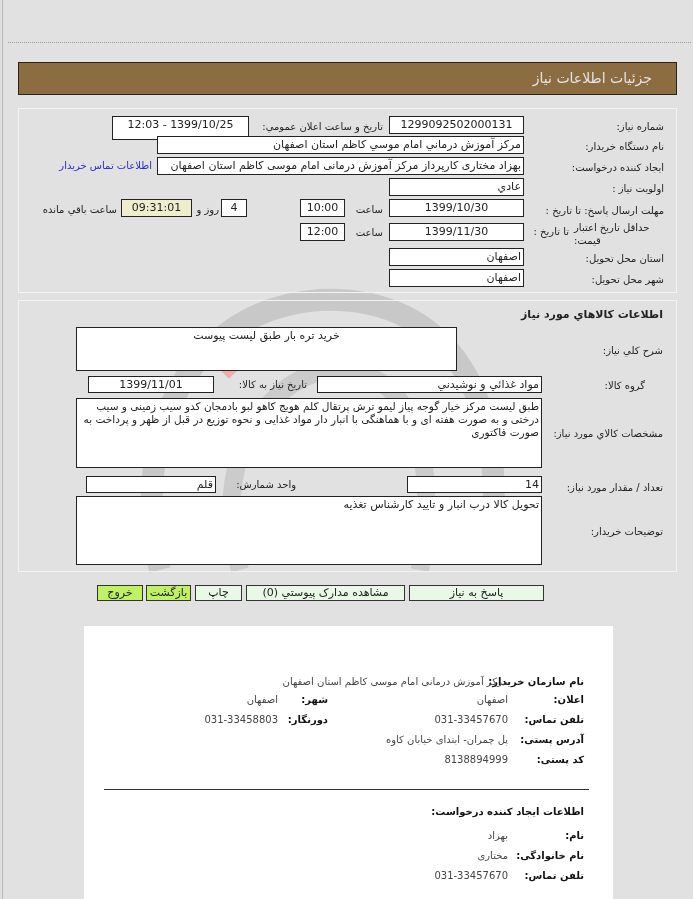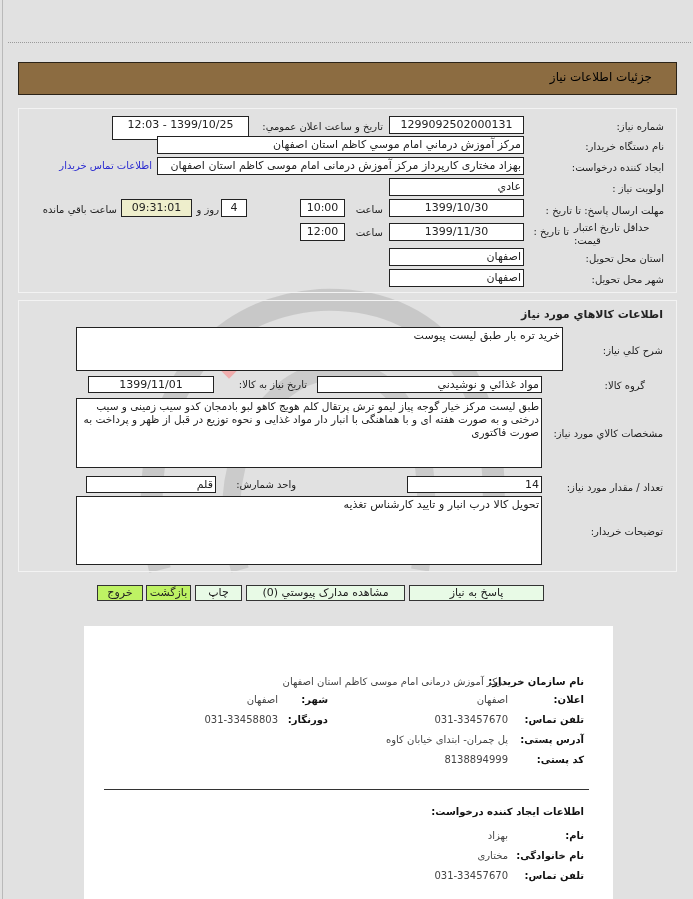--- a/index.html
+++ b/index.html
@@ -7,21 +7,21 @@
     width:693px; height:899px; overflow:hidden; position:relative;
     background:#e1e1e1;
     font-family:"DejaVu Sans", sans-serif; font-size:11px; color:#222;
   }
   .left-rule { position:absolute; left:2px; top:0; width:1px; height:899px; background:#b9b9b9; }
   .dotted-sep { position:absolute; left:8px; top:42px; width:510px; border-top:1px dotted #9a9a9a; }
   .header-bar {
     position:absolute; left:14px; top:62px; width:497px; height:32px;
     background:#8c6c41; border:1px solid #2b2318; box-sizing:border-box;
   }
-  .header-title { position:absolute; right:24px; top:7px; color:#000000; font-size:12px; direction:rtl; }
+  .header-title { position:absolute; right:24px; top:7px; color:#e5e5e5; font-size:14px; direction:rtl; }
   .panel {
     position:absolute; border:1px solid #f3f3f3; box-sizing:border-box;
   }
   .lbl { position:absolute; direction:rtl; text-align:left; white-space:nowrap; font-size:10px; color:#222; }
   .box {
     position:absolute; background:#fff; border:1px solid #222; box-sizing:border-box;
     font-size:11px; line-height:16px; direction:rtl; white-space:nowrap; overflow:hidden; padding:0 2px;
   }
   .box.center { text-align:center; }
   .box.yellow { background:#eeeecc; }
@@ -96,21 +96,21 @@
 <span class="lbl" style="right:29px; top:253px;">استان محل تحويل:</span>
 <div class="box" style="left:389px; top:248px; width:135px; height:18px;">اصفهان</div>
 
 <span class="lbl" style="right:29px; top:274px;">شهر محل تحويل:</span>
 <div class="box" style="left:389px; top:269px; width:135px; height:18px;">اصفهان</div>
 
 <div class="panel" style="left:18px; top:300px; width:659px; height:272px;"></div>
 <span class="section-title" style="right:30px; top:308px;">اطلاعات کالاهاي مورد نياز</span>
 
 <span class="lbl" style="right:30px; top:345px;">شرح کلي نياز:</span>
-<div class="box multi" style="left:76px; top:327px; width:487px; height:44px;">خريد تره بار طبق ليست پيوست</div>
+<div class="box multi" style="left:76px; top:327px; width:381px; height:44px;text-align:center;">خريد تره بار طبق ليست پيوست</div>
 
 <span class="lbl" style="right:48px; top:380px;">گروه کالا:</span>
 <div class="box" style="left:317px; top:376px; width:225px; height:17px;">مواد غذائي و نوشيدني</div>
 <span class="lbl" style="right:386px; top:379px;">تاريخ نياز به کالا:</span>
 <div class="box center" style="left:88px; top:376px; width:126px; height:17px;">1399/11/01</div>
 
 <span class="lbl" style="right:30px; top:428px;">مشخصات کالاي مورد نياز:</span>
 <div class="box multi" style="left:76px; top:398px; width:466px; height:70px; line-height:13px; font-size:10.5px;">طبق لیست مرکز  خیار گوجه پیاز لیمو ترش پرتقال کلم هویج کاهو لبو بادمجان کدو سیب زمینی و سیب درختی  و به صورت هفته ای و با هماهنگی با انبار دار مواد غذایی و نحوه توزیع در قبل از ظهر و پرداخت به صورت فاکتوری</div>
 
 <span class="lbl" style="right:30px; top:482px;">تعداد / مقدار مورد نياز:</span>

